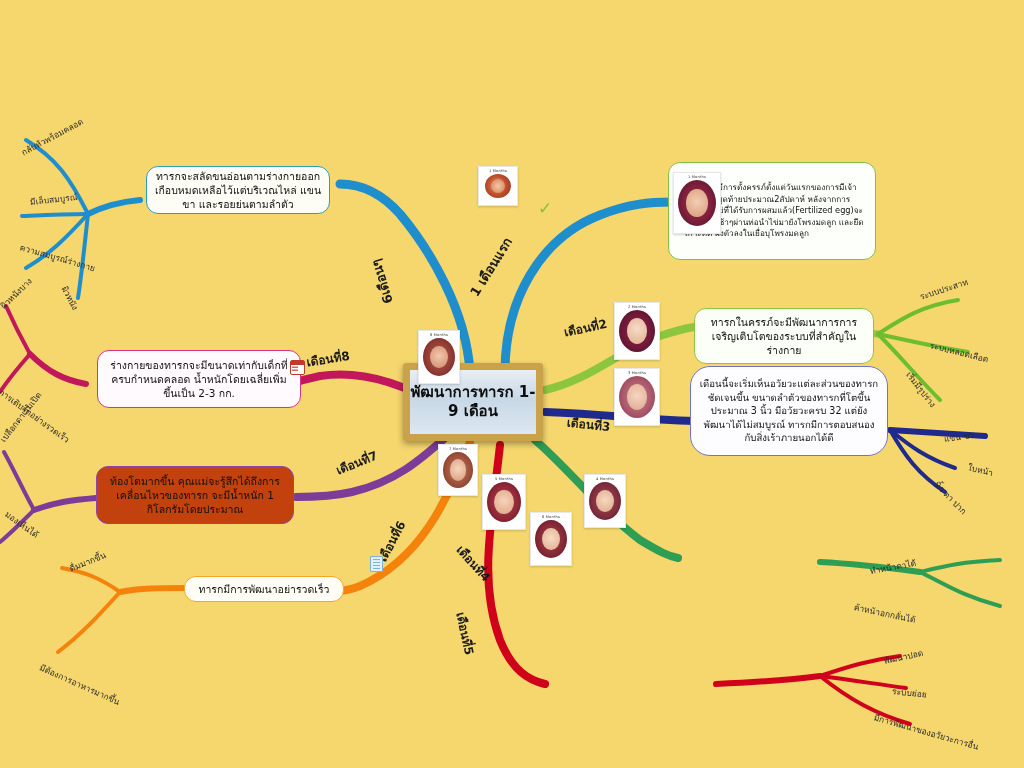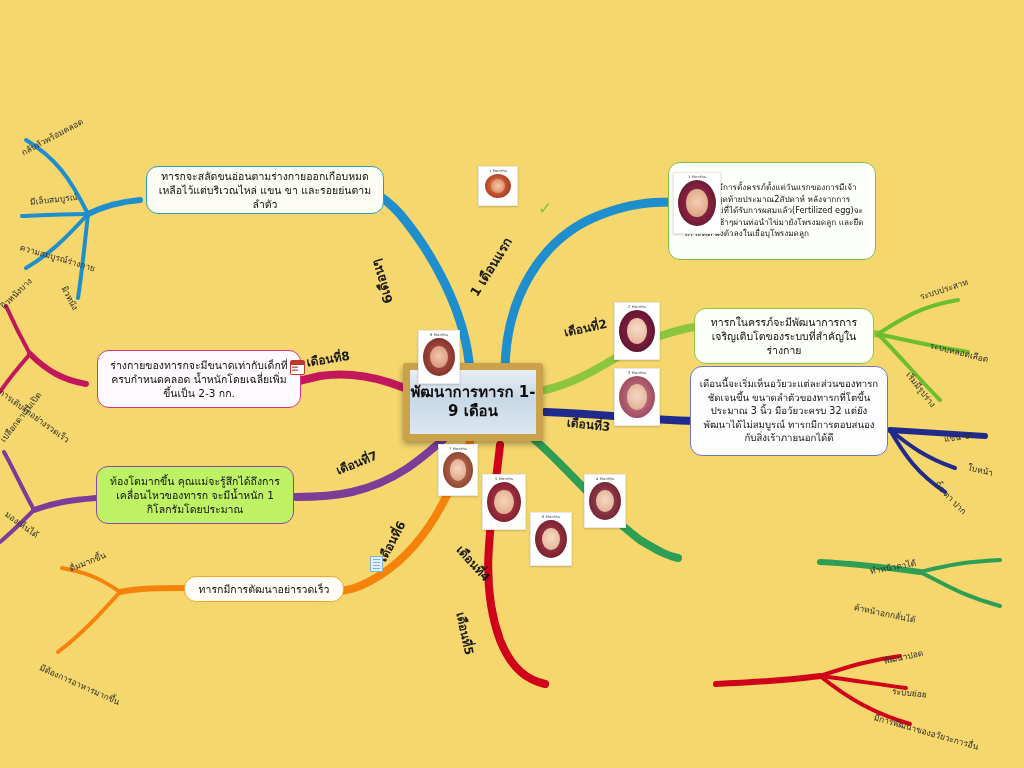--- a/index.html
+++ b/index.html
@@ -34,21 +34,21 @@
     font-size:10.5px;line-height:1.35;color:#111;text-align:center;
     display:flex;align-items:center;justify-content:center;
   }
   .box.teal{border-color:#2aa0b8;background:#fdfdf6;}
   .box.green{border-color:#7fc242;background:#fdfffa;}
   .box.limegreen{border-color:#8cc63f;background:#fcfff7;}
   .box.navy{border-color:#6f74c8;background:#fdfdff;}
   .box.darkgreen{border-color:#35a05e;background:#fbfffc;}
   .box.red{border-color:#e03030;background:#fffbfb;}
   .box.orange{border-color:#f5a623;background:#fffdf6;}
-  .box.purple{border-color:#8e44ad;background:#bef264;}
+  .box.purple{border-color:#8e44ad;background:#c2410c;}
   .box.magenta{border-color:#d63384;background:#fffafd;}
 
   
   .blabel{
     position:absolute;white-space:nowrap;
     font-size:13px;font-weight:bold;color:#1a1a1a;
     transform-origin:0 50%;
   }
   .blabel.small{font-size:12px;}
 
@@ -140,40 +140,40 @@
     <path d="M88,214 C70,178 56,158 26,140" stroke="#1f8ecd" stroke-width="4" fill="none" stroke-linecap="round"></path>
     <path d="M88,214 C62,214 44,215 22,216" stroke="#1f8ecd" stroke-width="4" fill="none" stroke-linecap="round"></path>
     <path d="M88,214 C66,238 50,254 26,268" stroke="#1f8ecd" stroke-width="4" fill="none" stroke-linecap="round"></path>
     <path d="M88,214 C84,250 82,272 78,298" stroke="#1f8ecd" stroke-width="4" fill="none" stroke-linecap="round"></path>
   </svg>
 
   <div class="center-node">
     <span class="ctext">พัฒนาการทารก 1-9 เดือน</span>
   </div>
 
-  <div class="box teal" style="left:146px;top:166px;width:238px;height:48px;">
+  <div class="box teal" style="left:146px;top:166px;width:184px;height:48px;">
     <span>ทารกจะสลัดขนอ่อนตามร่างกายออกเกือบหมดเหลือไว้แต่บริเวณไหล่ แขน ขา และรอยย่นตามลำตัว</span>
   </div>
 
   <div class="box green" style="left:668px;top:162px;width:208px;height:98px;padding-left:16px;text-align:left;justify-content:flex-start;">
     <span style="font-size:8.2px;line-height:1.42;">เริ่มนับว่ามีการตั้งครรภ์ตั้งแต่วันแรกของการมีเจ้าเดือนครั้งสุดท้ายประมาณ2สัปดาห์ หลังจากการปฏิสนธิ ไข่ที่ได้รับการผสมแล้ว(Fertilized egg)จะเคลื่อนตัวช้าๆผ่านท่อนำไข่มายังโพรงมดลูก และยึดเกาะติด ฝังตัวลงในเยื่อบุโพรงมดลูก</span>
   </div>
 
   <div class="box limegreen" style="left:694px;top:308px;width:180px;height:56px;">
     <span>ทารกในครรภ์จะมีพัฒนาการการเจริญเติบโตของระบบที่สำคัญในร่างกาย</span>
   </div>
 
-  <div class="box navy" style="left:690px;top:366px;width:198px;height:90px;">
+  <div class="box navy" style="left:690px;top:366px;width:198px;height:90px;border-radius:20px;">
     <span style="font-size:9.6px;line-height:1.4;">เดือนนี้จะเริ่มเห็นอวัยวะแต่ละส่วนของทารกชัดเจนขึ้น ขนาดลำตัวของทารกที่โตขึ้นประมาณ 3 นิ้ว มีอวัยวะครบ 32 แต่ยังพัฒนาได้ไม่สมบูรณ์ ทารกมีการตอบสนองกับสิ่งเร้าภายนอกได้ดี</span>
   </div>
 
 
 
   <div class="box orange" style="left:184px;top:576px;width:160px;height:26px;">
-    <span>ทารกมีการตัฒนาอย่ารวดเร็ว</span>
+    <span>ทารกมีการพัฒนาอย่ารวดเร็ว</span>
   </div>
 
   <div class="box purple" style="left:96px;top:466px;width:198px;height:58px;">
     <span>ท้องโตมากขึ้น คุณแม่จะรู้สึกได้ถึงการเคลื่อนไหวของทารก จะมีน้ำหนัก 1 กิโลกรัมโดยประมาณ</span>
   </div>
 
   <div class="box magenta" style="left:82px;top:350px;width:204px;height:58px;margin-left:15px;">
     <span>ร่างกายของทารกจะมีขนาดเท่ากับเด็กที่ครบกำหนดคลอด น้ำหนักโดยเฉลี่ยเพิ่มขึ้นเป็น 2-3 กก.</span>
   </div>
 

